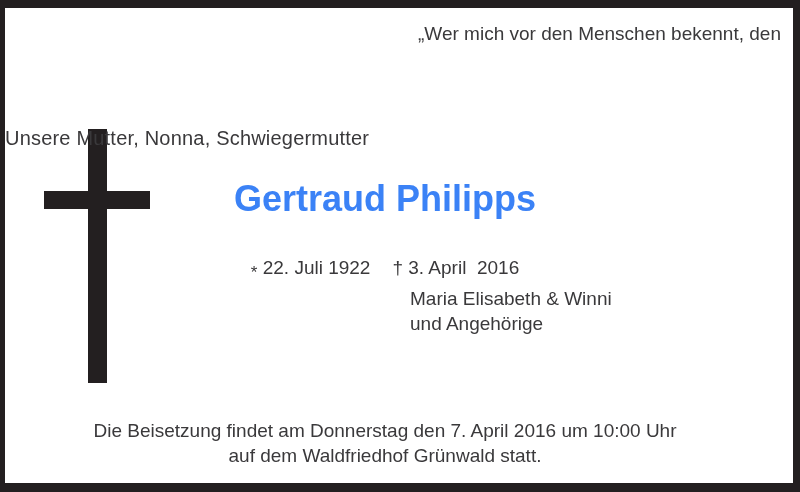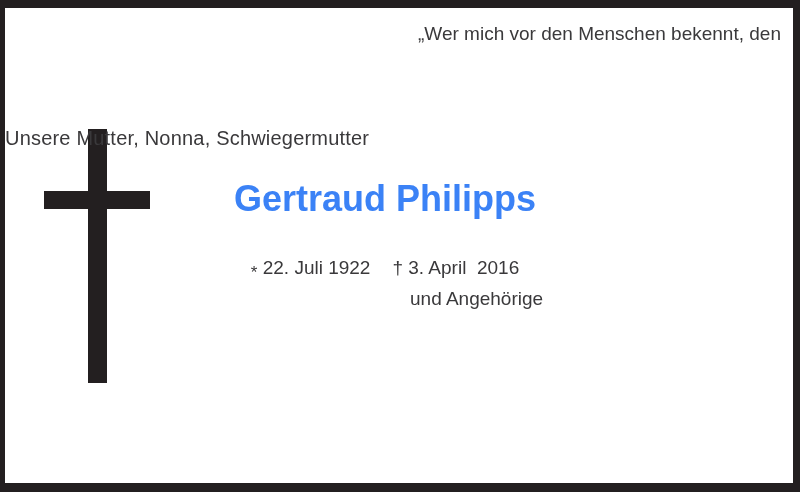--- a/index.html
+++ b/index.html
@@ -130,19 +130,24 @@
     <div class="cross-h"></div>
   </div>
 
   <div class="center-col">
     <div class="relation">Unsere Mutter, Nonna, Schwiegermutter</div>
 
     <div class="name">Gertraud Philipps</div>
 
     <div class="dates"><span class="birth-part"><span class="birth-star">*</span> <span>22. Juli 1922</span></span><span class="death-part"><span>†</span> <span>3. April  2016</span></span></div>
 
+    <div class="funeral">
+      <div>Die Beisetzung findet am Donnerstag den 7. April 2016 um 10:00 Uhr</div>
+      <div>auf dem Waldfriedhof Grünwald statt.</div>
+    </div>
   </div>
 
   <div class="thanks">
+    <div>Maria Elisabeth &amp; Winni</div>
     <div>und Angehörige</div>
   </div>
 
 </div>
 
 </body></html>

